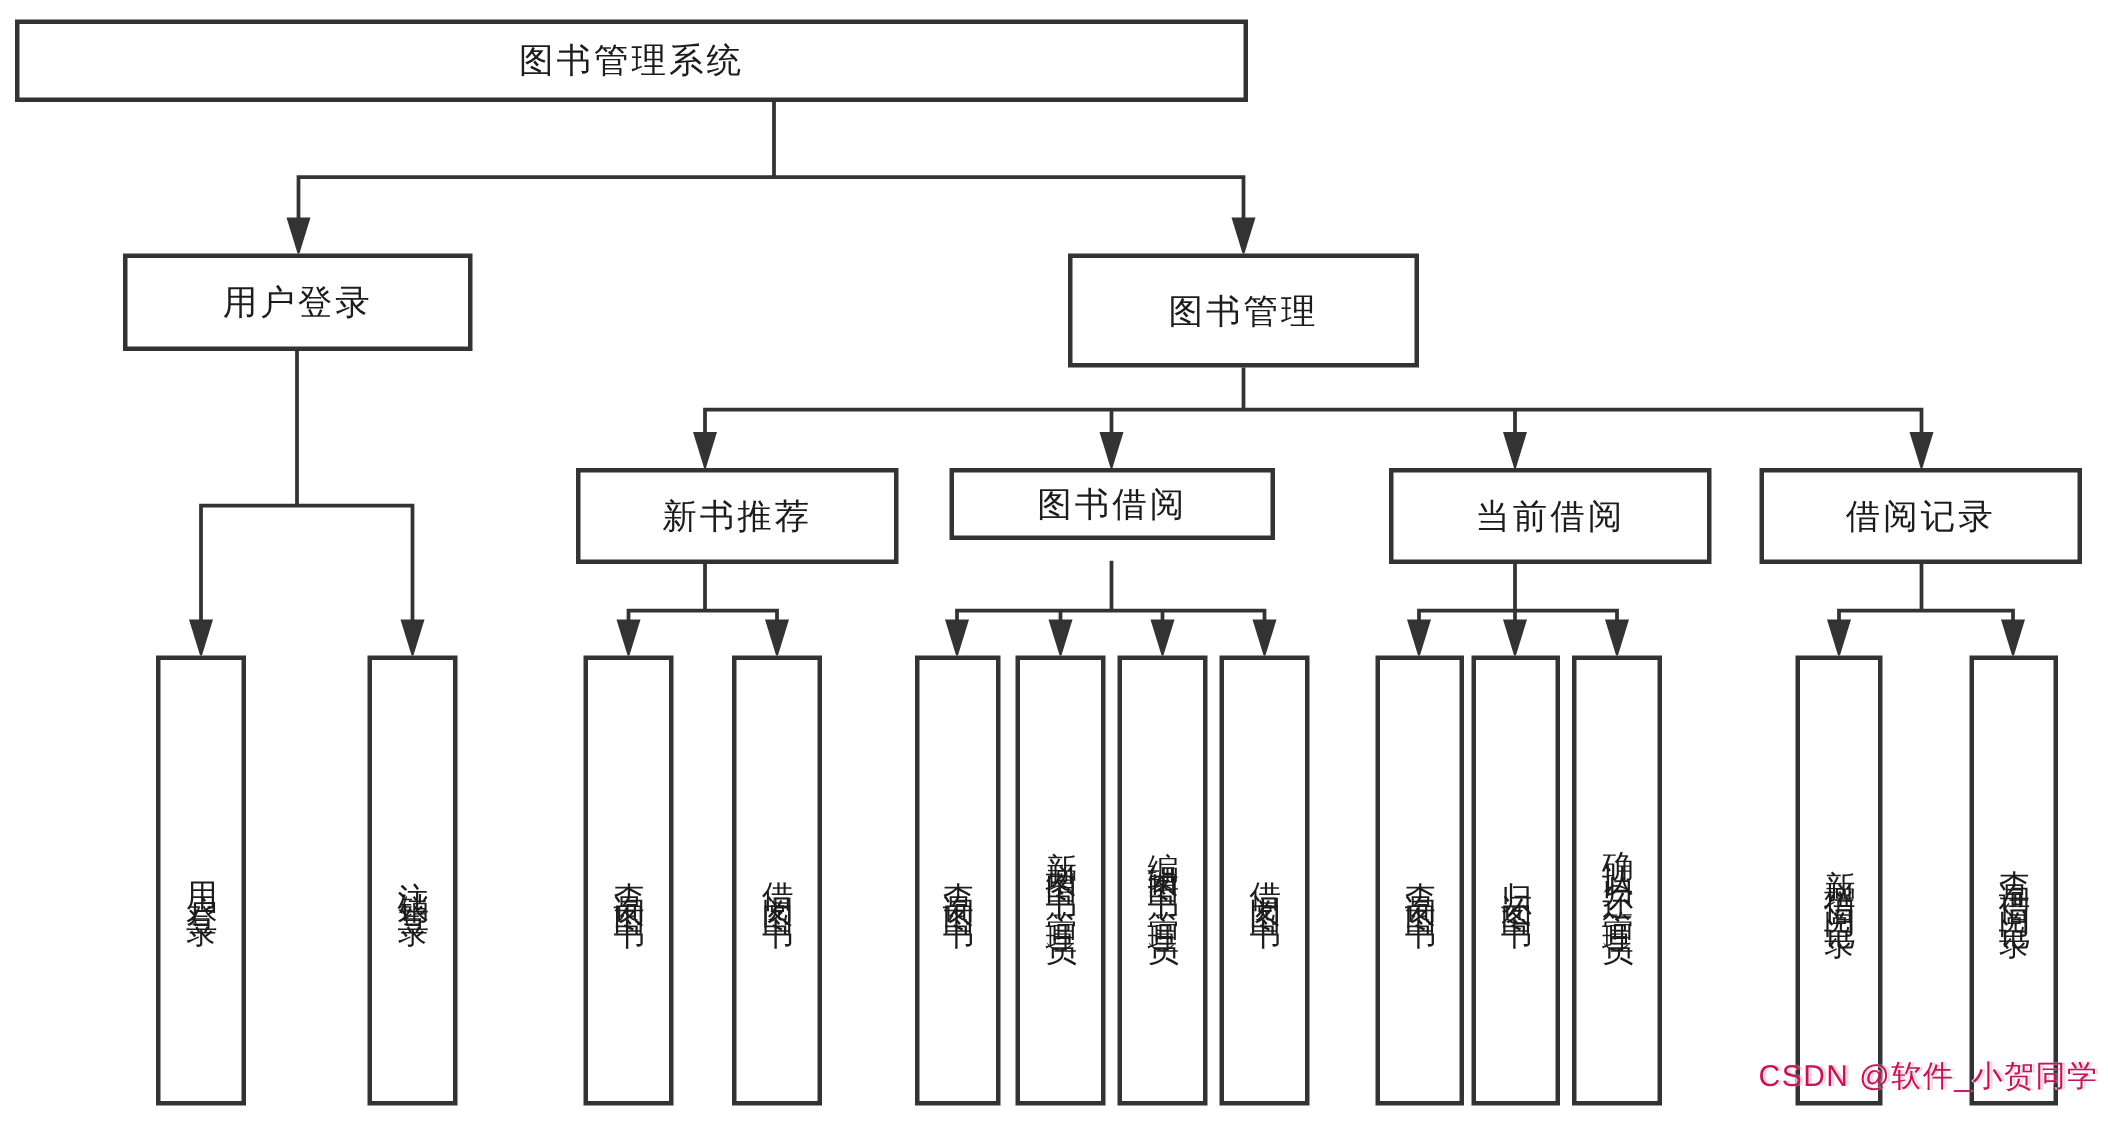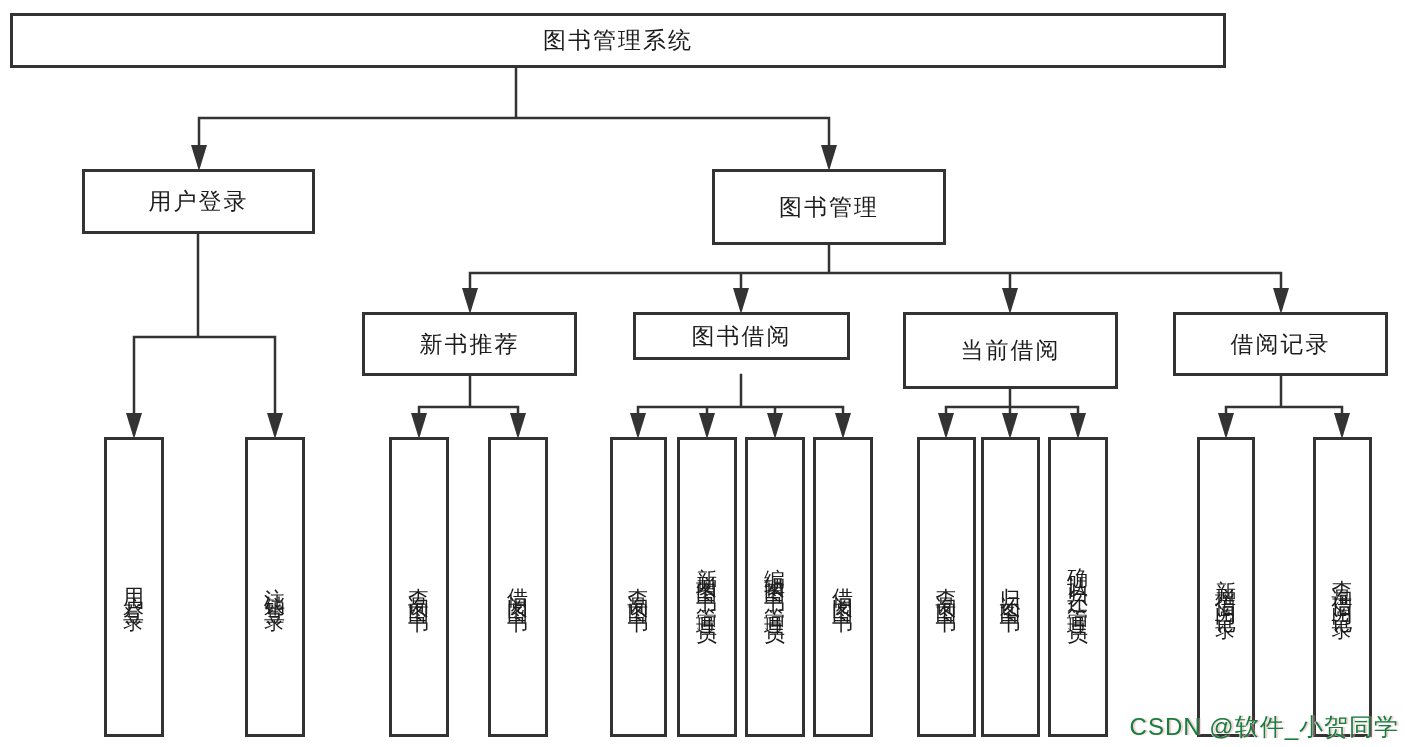--- a/index.html
+++ b/index.html
@@ -30,23 +30,23 @@
     display:flex;align-items:center;justify-content:center;
     color:#1c1c1c;
     font-size:21px;
     writing-mode:vertical-rl;
     text-orientation:mixed;
     letter-spacing:8px;
     line-height:1;
   }
   #watermark{
     position:absolute;
-    right:6px;bottom:4px;
-    font-size:24px;
-    color:#15803d;
+    right:6px;bottom:16px;
+    font-size:20px;
+    color:#be185d;
     letter-spacing:1px;
     text-shadow:2px 0 1px rgba(238,160,176,0.55), -1px 0 0 rgba(255,255,255,0.8);
   }
 </style>
 </head>
 <body>
 
 <div id="canvas">
 
   <svg id="connectors" width="1405" height="747" viewBox="0 0 1405 747">
@@ -82,28 +82,28 @@
       <polygon points="767,413 783,413 775,439"></polygon>
       <polygon points="835,413 851,413 843,439"></polygon>
       <polygon points="938,413 954,413 946,439"></polygon>
       <polygon points="1002,413 1018,413 1010,439"></polygon>
       <polygon points="1070,413 1086,413 1078,439"></polygon>
       <polygon points="1218,413 1234,413 1226,439"></polygon>
       <polygon points="1334,413 1350,413 1342,439"></polygon>
     </g>
   </svg>
 
-  <div class="node" style="left:10px;top:13px;width:1216px;height:55px">图书管理系统</div>
+  <div class="node" style="left:10px;top:13px;width:822px;height:55px">图书管理系统</div>
 
   <div class="node" style="left:82px;top:169px;width:233px;height:65px">用户登录</div>
   <div class="node" style="left:712px;top:169px;width:234px;height:76px">图书管理</div>
 
-  <div class="node" style="left:362px;top:312px;width:215px;height:64px">新书推荐</div>
+  <div class="node" style="left:384px;top:312px;width:215px;height:64px">新书推荐</div>
   <div class="node" style="left:633px;top:312px;width:217px;height:48px">图书借阅</div>
-  <div class="node" style="left:903px;top:312px;width:215px;height:77px">当前借阅</div>
+  <div class="node" style="left:926px;top:312px;width:215px;height:64px">当前借阅</div>
   <div class="node" style="left:1173px;top:312px;width:215px;height:64px">借阅记录</div>
 
   <div class="leaf" style="left:104px;top:437px;width:60px;height:300px">用户登录</div>
   <div class="leaf" style="left:245px;top:437px;width:60px;height:300px">注销登录</div>
 
   <div class="leaf" style="left:389px;top:437px;width:60px;height:300px">查询图书</div>
   <div class="leaf" style="left:488px;top:437px;width:60px;height:300px">借阅图书</div>
 
   <div class="leaf" style="left:610px;top:437px;width:57px;height:300px">查询图书</div>
   <div class="leaf" style="left:677px;top:437px;width:60px;height:300px">新增图书（管理员）</div>

